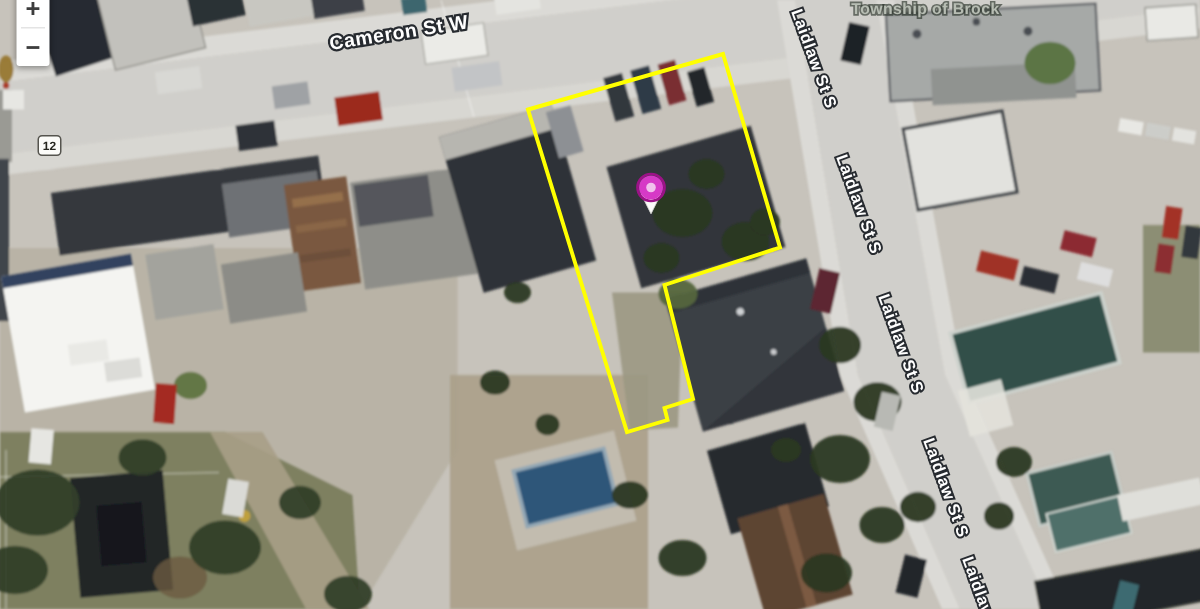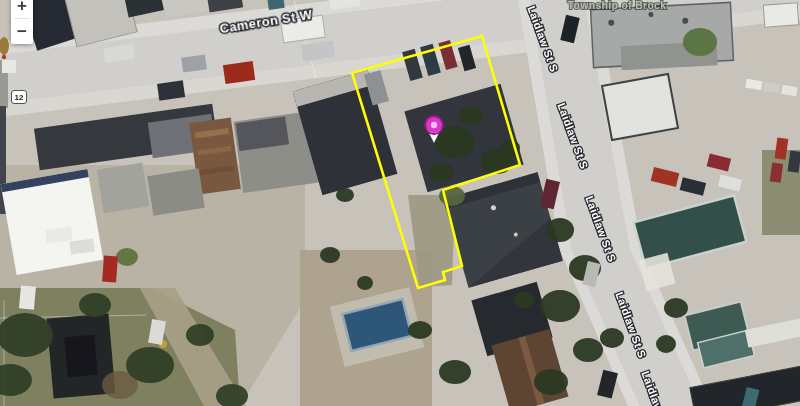--- a/index.html
+++ b/index.html
@@ -15,21 +15,21 @@
                 fill:#b7bdb3;stroke:rgba(35,45,35,.62);stroke-width:2.2px;paint-order:stroke;
                 letter-spacing:.3px;text-anchor:middle;}
   
   .zoom-ctl{position:absolute;left:11px;top:-7px;width:22px;background:#ffffff;border-radius:2px;
             box-shadow:0 1px 4px rgba(0,0,0,.4);display:flex;flex-direction:column;overflow:hidden;}
   .zoom-ctl button{all:unset;display:block;height:25px;line-height:25px;text-align:center;
                    font-family:"Liberation Sans",sans-serif;font-size:17px;font-weight:bold;
                    color:#3d3d3d;cursor:pointer;}
   .zoom-sep{height:1px;background:#e4e4e4;margin:0 3px;}
   
-  .route-badge{position:absolute;left:11px;top:90px;width:14px;height:12px;background:#fcfcf9;
+  .route-badge{position:absolute;left:25px;top:90px;width:14px;height:12px;background:#fcfcf9;
                border:1.6px solid #55544e;border-radius:3px;color:#26261f;font-size:8px;
                font-weight:bold;display:flex;align-items:center;justify-content:center;}
 </style>
 </head>
 <body>
 
 <div class="stage">
   <svg width="800" height="406" viewBox="0 0 800 406">
     <defs>
       <filter id="soft" x="-5%" y="-5%" width="110%" height="110%">

